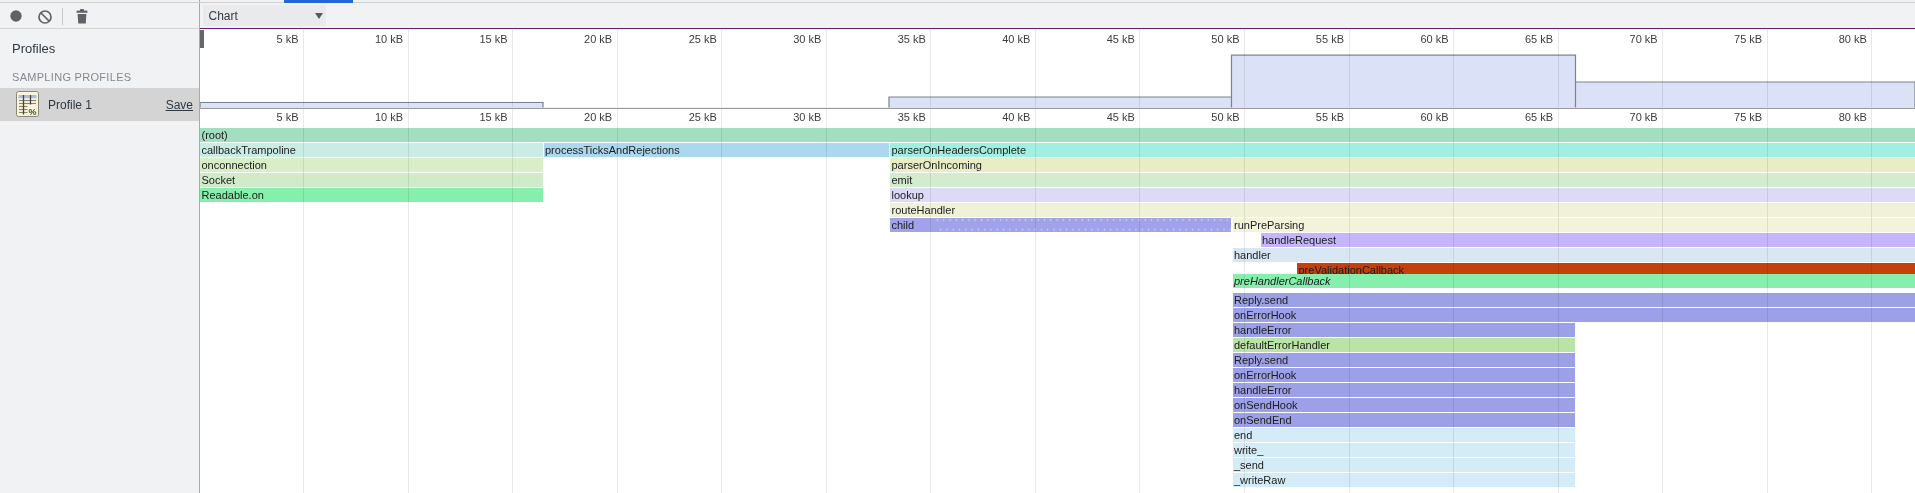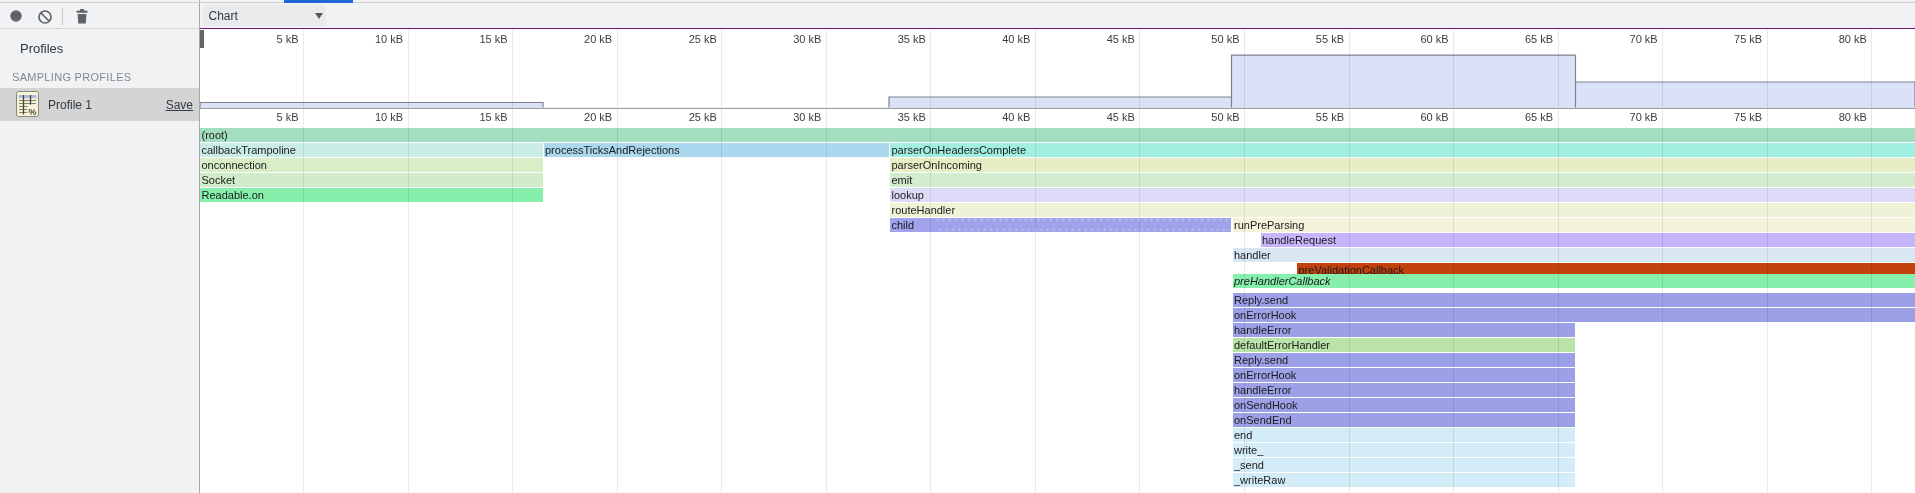--- a/index.html
+++ b/index.html
@@ -23,21 +23,21 @@
     <circle cx="7" cy="7" r="6" fill="none" stroke="#5f6368" stroke-width="1.7"></circle>
     <line x1="3" y1="3" x2="11" y2="11" stroke="#5f6368" stroke-width="1.7"></line>
   </svg>
   <div class="abs" style="left:62px;top:8px;width:1px;height:17px;background:#c8c8c8;"></div>
 
   <svg class="toolbar-ic" style="left:76px;top:9px;" width="12" height="15" viewBox="0 0 12 15">
     <rect x="4" y="0" width="4" height="2.4" rx="0.5" fill="#5f6368"></rect>
     <rect x="0.6" y="1.6" width="10.8" height="2.2" fill="#5f6368"></rect>
     <path d="M1.6 5 L10.4 5 L9.8 14.4 L2.2 14.4 Z" fill="#5f6368"></path>
   </svg>
-  <div class="abs" style="left:20px;top:42px;font-size:13px;line-height:14px;color:#303942;">Profiles</div>
+  <div class="abs" style="left:12px;top:42px;font-size:13px;line-height:14px;color:#303942;">Profiles</div>
   <div class="abs" style="left:12px;top:70px;font-size:11px;line-height:14px;color:#84898f;letter-spacing:0.3px;">SAMPLING PROFILES</div>
   <div class="abs" style="left:0;top:88px;width:199px;height:33px;background:#d4d4d4;">
 
     <svg class="abs" style="left:16px;top:3px;" width="23" height="26" viewBox="0 0 23 26">
       <rect x="0.5" y="0.5" width="22" height="25" rx="2" fill="#f8f5da" stroke="#87877c"></rect>
       <rect x="2.5" y="4" width="18" height="3.2" fill="#aebce4"></rect>
       <g stroke="#85856e" stroke-width="1.1">
         <line x1="3" y1="9.5" x2="20" y2="9.5"></line>
           <line x1="3" y1="12.5" x2="20" y2="12.5"></line>
         <line x1="3" y1="15.5" x2="11.5" y2="15.5"></line>

